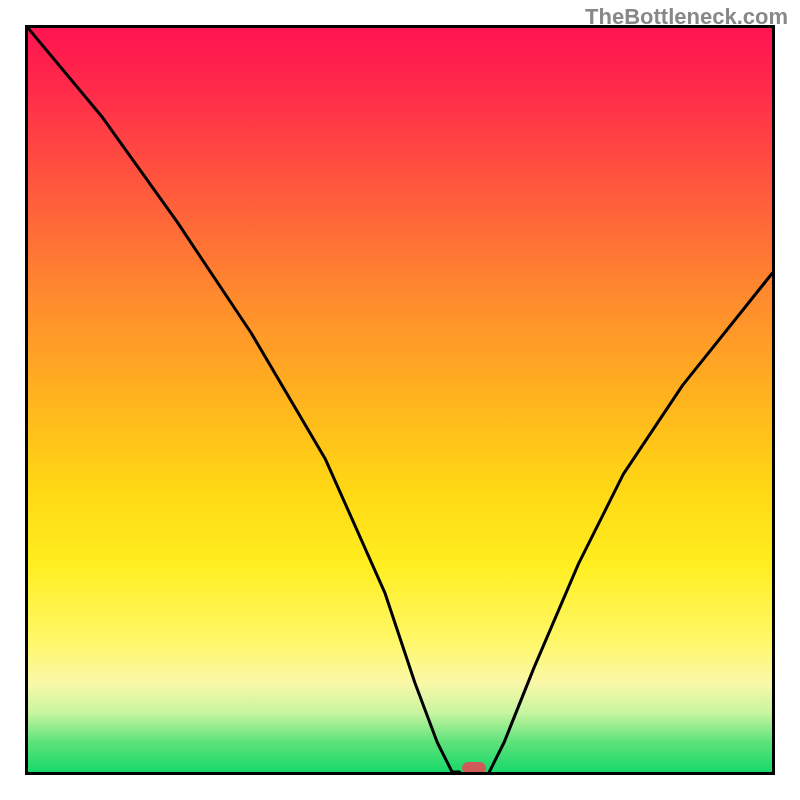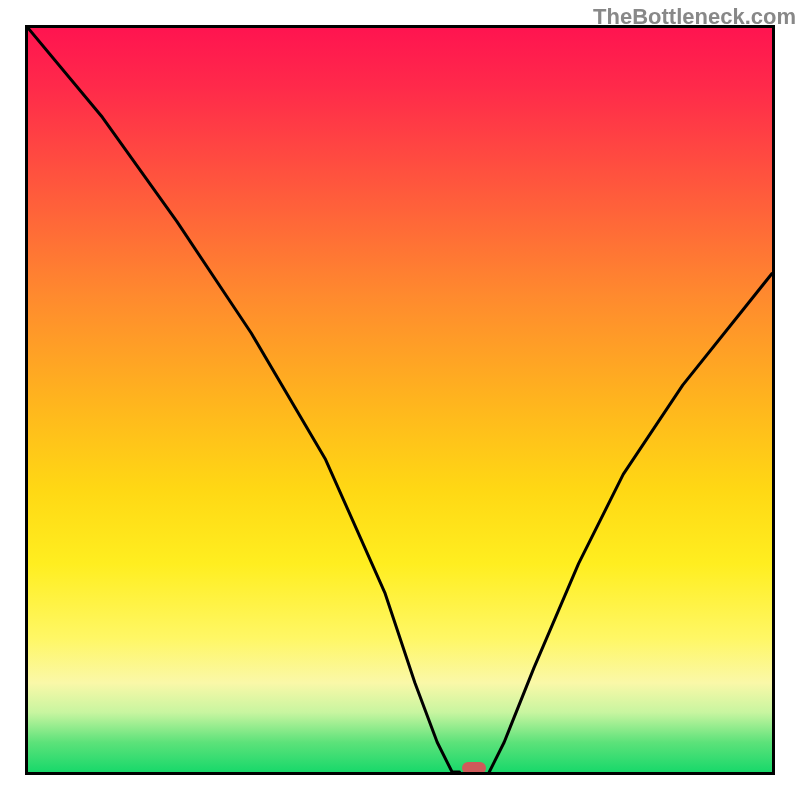--- a/index.html
+++ b/index.html
@@ -6,21 +6,21 @@
   html, body { width: 800px; height: 800px; overflow: hidden; background: #fff; }
   .chart-container {
     position: relative;
     width: 800px;
     height: 800px;
     background: #fff;
   }
   .watermark {
     position: absolute;
     top: 4px;
-    right: 4px;
+    right: 12px;
     font-family: Arial, Helvetica, sans-serif;
     font-size: 22px;
     font-weight: bold;
     color: #888;
     z-index: 5;
   }
   .plot-frame {
     position: absolute;
     top: 25px;
     left: 25px;

